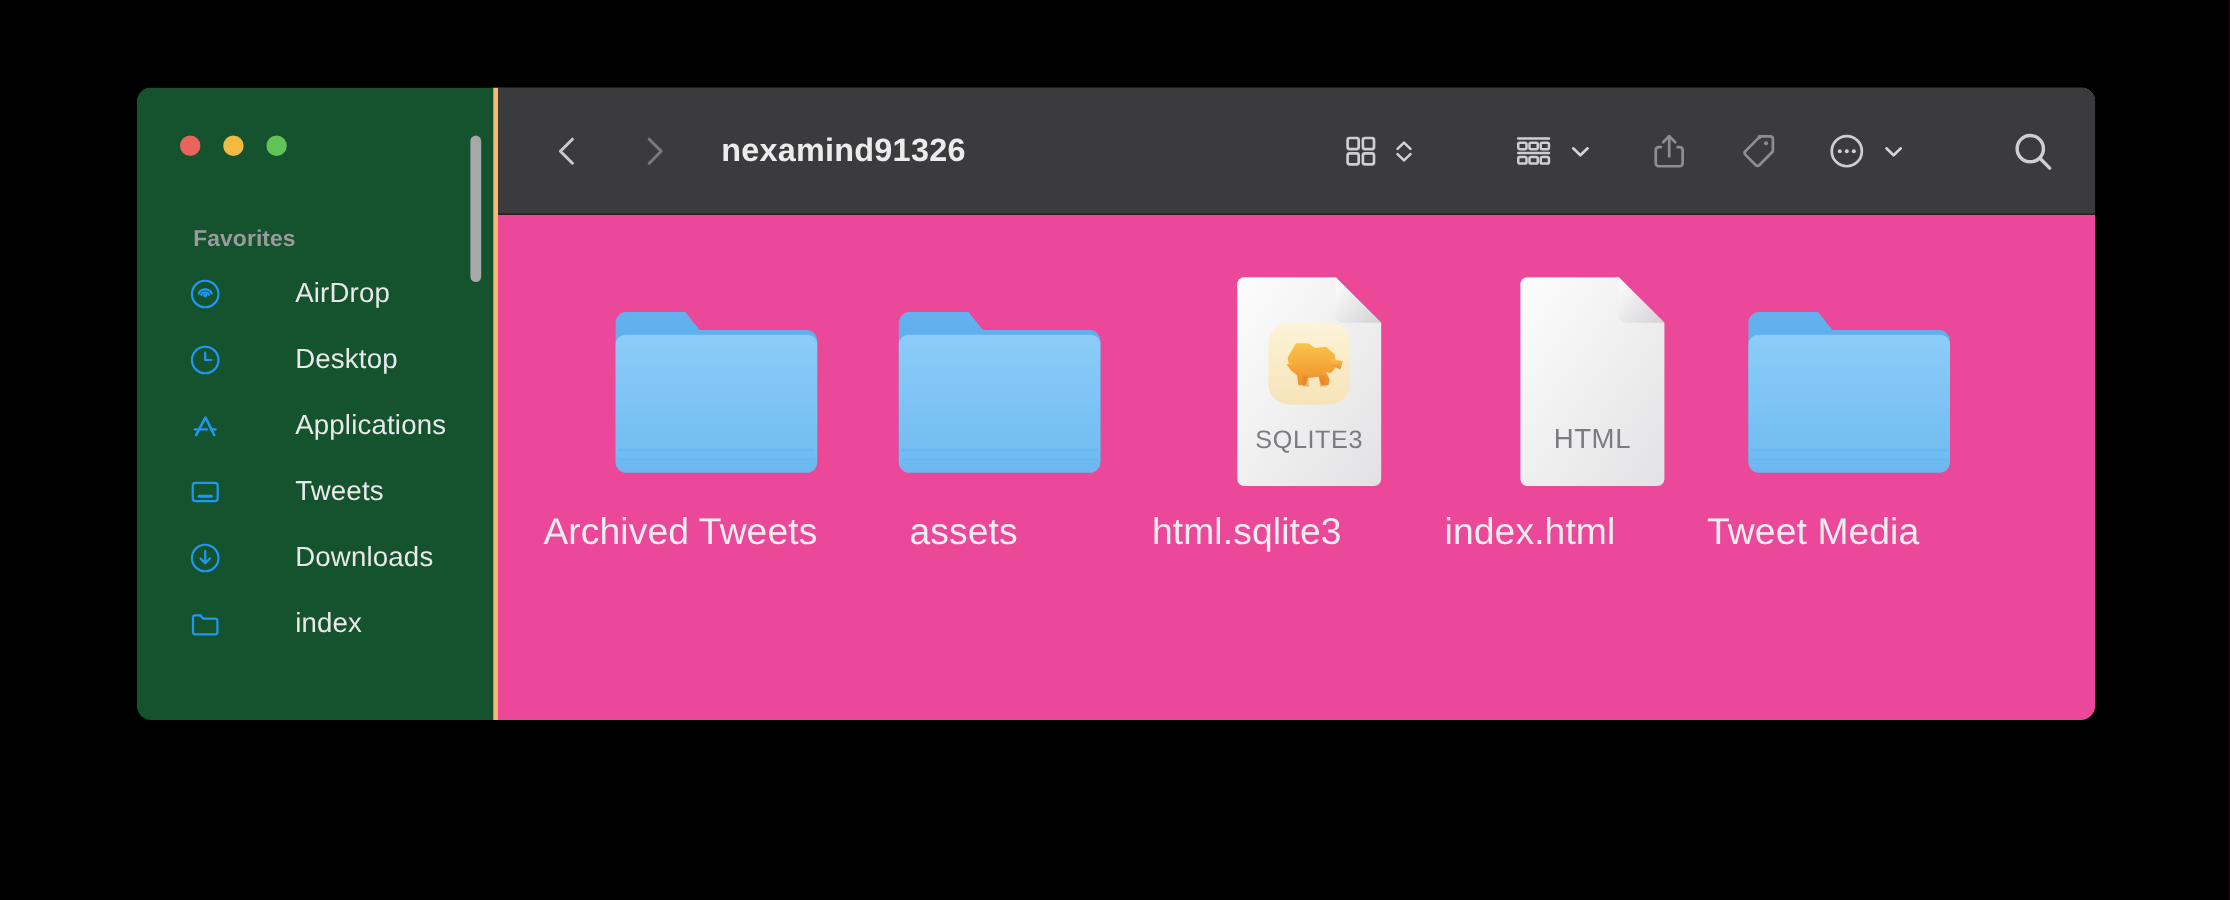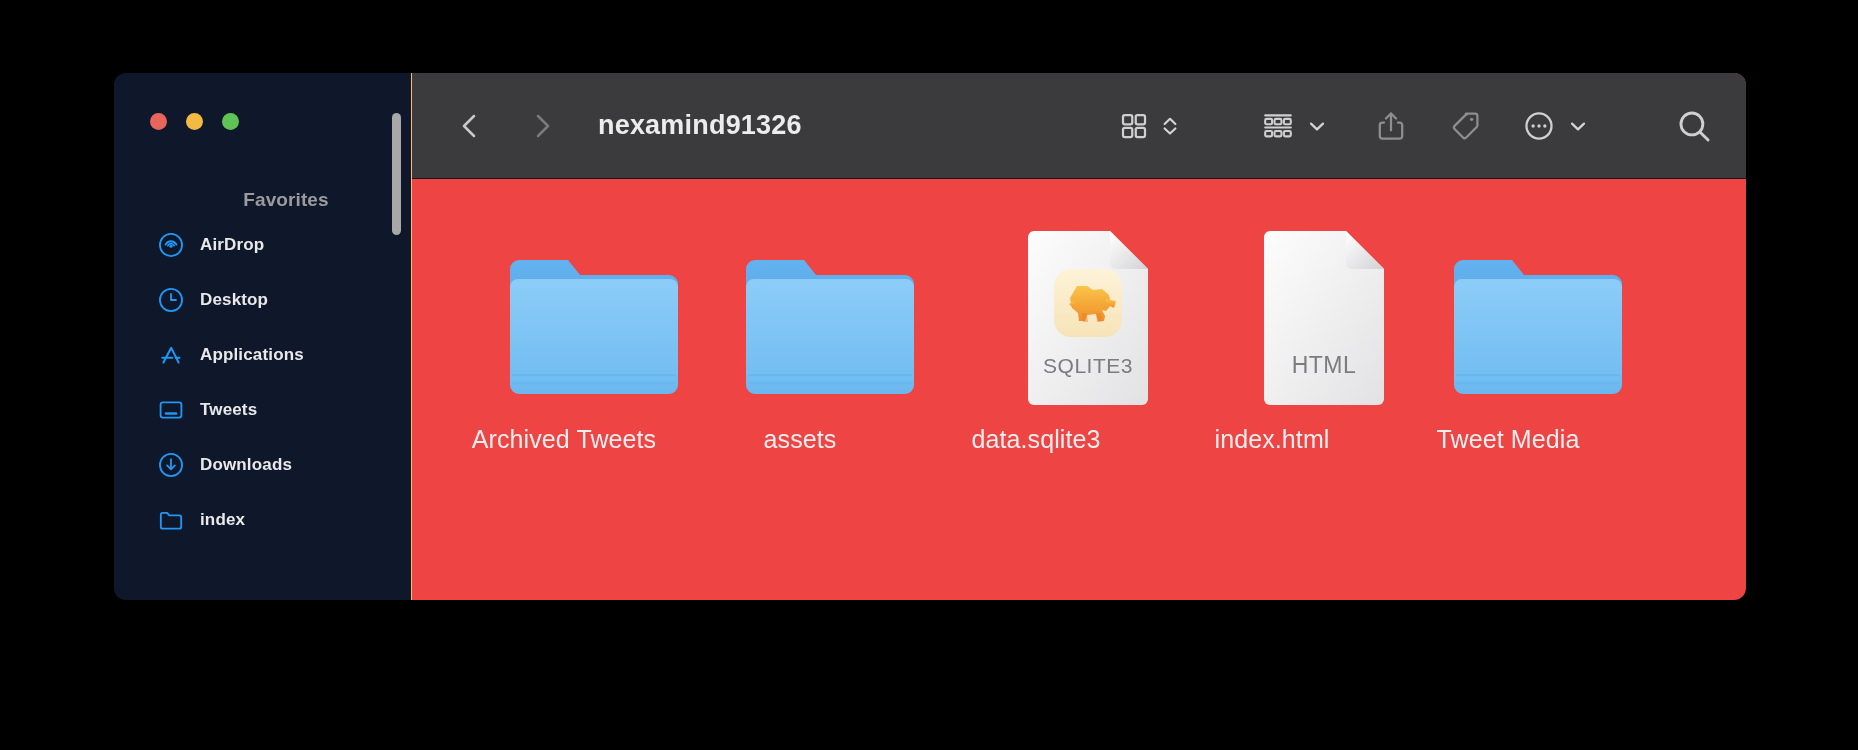--- a/index.html
+++ b/index.html
@@ -17,25 +17,24 @@
     width:1632px; height:527px;
     border-radius:12px;
     overflow:hidden;
     display:flex;
     box-shadow:0 10px 40px rgba(0,0,0,.65);
   }
 
   
   #sidebar{
     width:297px;
-    background:#0f172a;
+    background:#14532d;
     position:relative;
     flex:0 0 297px;
     overflow:hidden;
-    text-align:center;
   }
   #traffic-lights{
     position:absolute;
     left:36px; top:40px;
     display:flex; gap:19px;
   }
   .light{ width:17px; height:17px; border-radius:50%; }
   .light.red{    background:#e8655c; }
   .light.yellow{ background:#f2ba42; }
   .light.green{  background:#5fc455; }
@@ -63,40 +62,41 @@
   }
   .side-icon{
     width:26px; height:26px;
     flex:0 0 26px;
     display:flex; align-items:center; justify-content:center;
     color:#2196f3;
   }
   .side-icon svg{ display:block; }
   .side-label{
     color:#e9e9ea;
-    font-size:17px;
-    font-weight:700;
+    font-size:23px;
+    font-weight:400;
     letter-spacing:.15px;
     white-space:nowrap;
+    margin-left:46px;
   }
   #sidebar-scrollbar{
     position:absolute;
     right:10px; top:40px;
     width:9px; height:122px;
     border-radius:5px;
     background:#a8a8a8;
   }
 
   
   #main-pane{
     flex:1 1 auto;
     display:flex;
     flex-direction:column;
-    background:#ef4444;
-    border-left:1px solid #fdba74;
+    background:#ec4899;
+    border-left:4px solid #fdba74;
     min-width:0;
   }
   #toolbar{
     height:106px;
     flex:0 0 106px;
     background:#3b3b3d;
     border-bottom:1px solid #181819;
     display:flex;
     align-items:center;
     position:relative;
@@ -155,21 +155,21 @@
   .icon-box{
     height:180px;
     width:100%;
     display:flex;
     align-items:flex-end;
     justify-content:flex-end;
   }
   .file-label{
     margin-top:18px;
     color:#eeeeef;
-    font-size:25px;
+    font-size:31px;
     letter-spacing:.1px;
     white-space:nowrap;
   }
 
   
   .folder{ width:176px; height:160px; display:block; }
   
   .doc{ width:132px; height:178px; display:block; }
 </style>
 </head>
@@ -417,21 +417,21 @@
               <path d="M84 70l10 2-2 7-8-4Z"></path>
               <path d="M52 72l-5 3 4 4Z"></path>
             </g>
             <g fill="#e8801f" opacity=".45">
               <path d="M60 84h5l1 9h-5Z"></path>
               <path d="M74 84h5l1 9h-5Z"></path>
             </g>
             <text x="66" y="144" text-anchor="middle" font-family="Liberation Sans, sans-serif" font-size="21" fill="#7c7c80" letter-spacing="0.5">SQLITE3</text>
           </svg>
         </div>
-        <div class="file-label">data.sqlite3</div>
+        <div class="file-label">html.sqlite3</div>
       </div>
 
       <div class="file-item">
         <div class="icon-box">
           <svg class="doc" viewBox="0 0 132 178">
             <path d="M6 8a6 6 0 0 1 6-6h76l38 38v130a6 6 0 0 1-6 6H12a6 6 0 0 1-6-6Z" fill="url(#pg1)"></path>
             <path d="M88 2l38 38H94a6 6 0 0 1-6-6Z" fill="url(#fold1)"></path>
             <text x="66" y="144" text-anchor="middle" font-family="Liberation Sans, sans-serif" font-size="23" fill="#7c7c80" letter-spacing="0.5">HTML</text>
           </svg>
         </div>

